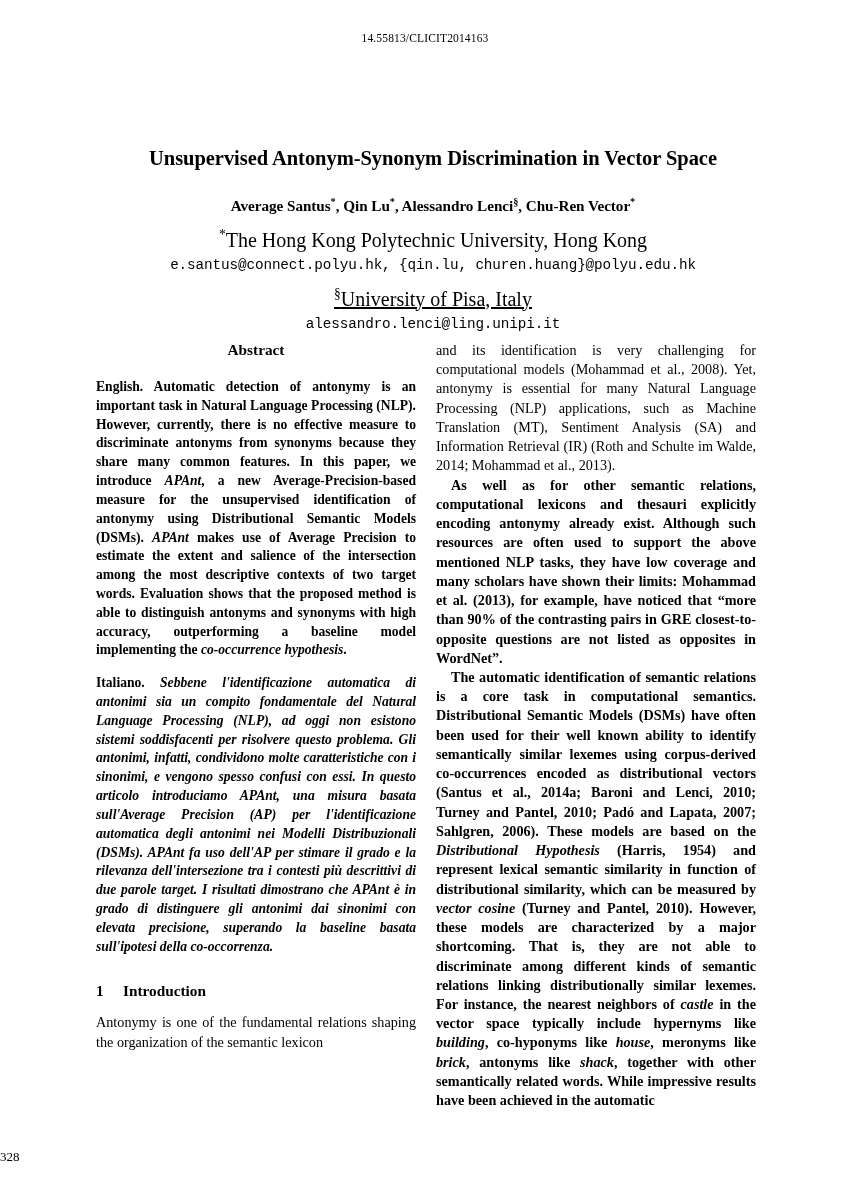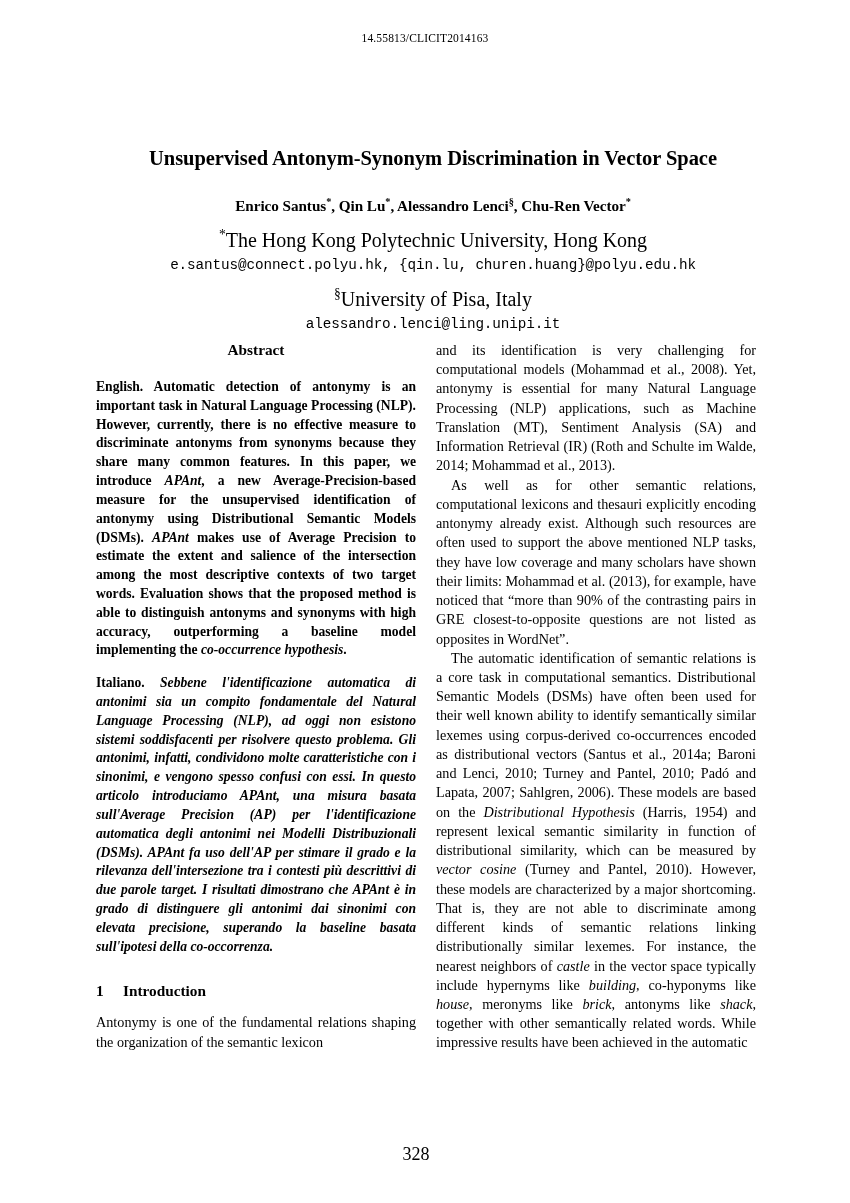--- a/index.html
+++ b/index.html
@@ -58,20 +58,21 @@
     vertical-align: super;
     line-height: 0;
   }
   .affil {
     margin-top: 12px;
     font-size: 20px;
     line-height: 1.32;
   }
   .affil-2 {
     margin-top: 11px;
+    text-decoration: underline;
   }
   .email {
     font-family: "Liberation Mono", "DejaVu Sans Mono", monospace;
     font-size: 14.3px;
     letter-spacing: -0.1px;
     margin-top: 3px;
     line-height: 1.3;
   }
 
   
@@ -121,44 +122,44 @@
     font-weight: bold;
     margin: 26px 0 13px 0;
     display: flex;
   }
   .section-num {
     display: inline-block;
     width: 27px;
     flex: 0 0 27px;
   }
   .body-p { margin-top: 0; }
-  .indent { text-indent: 15px; }
+  .indent { text-indent: 15px; font-weight: bold; }
 
   
   .page-number {
     position: absolute;
     bottom: 38px;
     left: 0;
     width: 832px;
-    text-align: center;
-    font-size: 18px;
+    text-align: left;
+    font-size: 13px;
   }
 </style>
 </head>
 <body>
 
 <div class="page">
 
   <div class="doi-header">14.55813/CLICIT2014163</div>
 
   <div class="title-block">
     <h1 class="paper-title">Unsupervised Antonym-Synonym Discrimination in Vector Space</h1>
 
     <div class="authors">
-      <span>Enrico Santus</span><sup>*</sup>, <span>Qin Lu</span><sup>*</sup>, <span>Alessandro Lenci</span><sup>§</sup>, <span>Chu-Ren Vector</span><sup>*</sup>
+      <span>Average Santus</span><sup>*</sup>, <span>Qin Lu</span><sup>*</sup>, <span>Alessandro Lenci</span><sup>§</sup>, <span>Chu-Ren Vector</span><sup>*</sup>
     </div>
 
     <div class="affil">
       <sup>*</sup><span>The Hong Kong Polytechnic University, Hong Kong</span>
     </div>
     <div class="email">e.santus@connect.polyu.hk, {qin.lu, churen.huang}@polyu.edu.hk</div>
 
     <div class="affil affil-2">
       <sup>§</sup><span>University of Pisa, Italy</span>
     </div>

